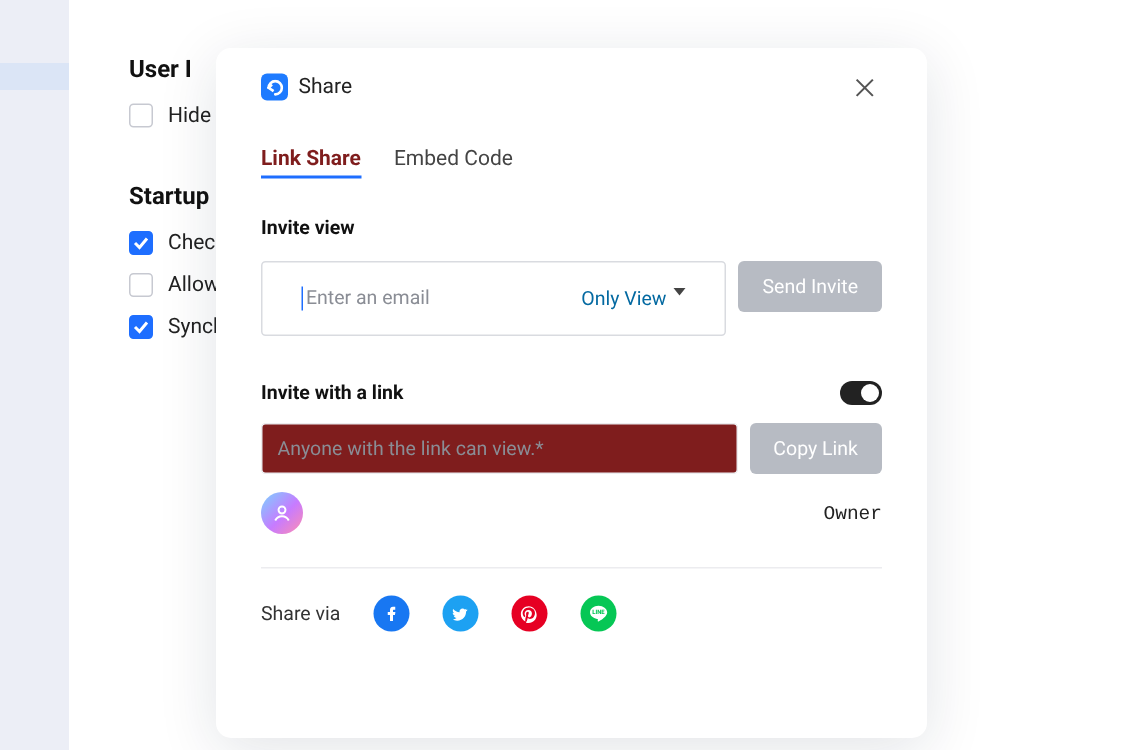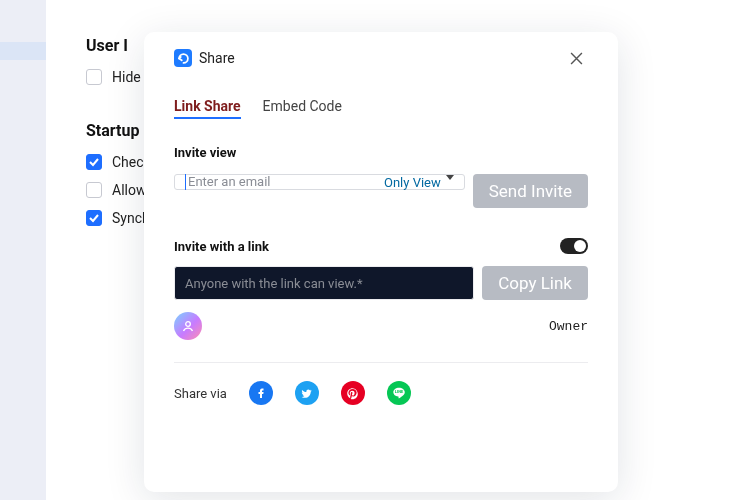--- a/index.html
+++ b/index.html
@@ -23,32 +23,32 @@
   .modal-title { font-size: 14px; color: #222; flex: 1; }
   .close-x { width: 24px; height: 24px; display: inline-flex; align-items: center; justify-content: center; color: #555; cursor: pointer; }
 
   .tabs { display: flex; gap: 22px; margin-top: 28px; }
   .tab { font-size: 14px; color: #444; padding-bottom: 3px; cursor: pointer; }
   .tab.active { color: #7f1d1d; font-weight: 700; border-bottom: 2px solid #1e6eff; }
 
   .section-label { font-size: 13px; font-weight: 700; color: #111; margin-top: 26px; }
 
   .invite-row { display: flex; gap: 8px; margin-top: 14px; }
-  .email-box { flex: 1; height: 16px; border: 1px solid #d9dbe0; border-radius: 3px; display: flex; align-items: center; padding: 0 10px; font-size: 13px; color: #8a8d95; justify-content: space-between; }
+  .email-box { flex: 1; height: 50px; border: 1px solid #d9dbe0; border-radius: 3px; display: flex; align-items: center; padding: 0 26px; font-size: 13px; color: #8a8d95; justify-content: space-between; }
   .email-ph { color: #8a8d95; }
   .cursor-bar { display:inline-block; width:1px; height:16px; background:#1e6eff; margin-right:2px; vertical-align:middle; }
   .perm { display: flex; gap: 5px; color: #0369a1; cursor: pointer; }
-  .btn-gray { height: 34px; padding: 0 16px; background: #b7bbc3; color: #fff; border: none; border-radius: 4px; font-size: 17px; cursor: pointer; }
+  .btn-gray { height: 34px; padding: 0 16px; background: #b7bbc3; color: #fff; border: none; border-radius: 4px; font-size: 13px; cursor: pointer; }
 
   .link-head { display: flex; align-items: center; justify-content: space-between; margin-top: 30px; }
   .toggle { width: 28px; height: 16px; background: #222; border-radius: 10px; position: relative; cursor: pointer; }
   .toggle::after { content: ""; position: absolute; right: 2px; top: 2px; width: 12px; height: 12px; border-radius: 50%; background: #fff; }
 
   .link-row { display: flex; gap: 8px; margin-top: 12px; }
-  .link-box { flex: 1; height: 34px; border: 1px solid #ececef; background: #0f172a; border-radius: 3px; display: flex; align-items: center; padding: 0 10px; font-size: 13px; color: #8a8d95; }
+  .link-box { flex: 1; height: 34px; border: 1px solid #ececef; background: #7f1d1d; border-radius: 3px; display: flex; align-items: center; padding: 0 10px; font-size: 13px; color: #8a8d95; }
 
   .direct-label { font-size: 13px; color: #333; margin-top: 38px; }
   .direct-row { display: flex; align-items: center; justify-content: space-between; margin-top: 12px; }
   .avatar { width: 28px; height: 28px; border-radius: 50%; background: linear-gradient(135deg,#7ad3ff 0%, #c77bff 55%, #ff8db0 100%); display: inline-flex; align-items: center; justify-content: center; }
   .role { font-size: 13px; color: #222; font-family: Liberation Mono, monospace; }
 
   .divider { height: 1px; background: #ececef; margin-top: 22px; }
 
   .share-row { display: flex; align-items: center; gap: 22px; margin-top: 18px; font-size: 13px; color: #333; }
   .social { width: 24px; height: 24px; border-radius: 50%; display: inline-flex; align-items: center; justify-content: center; cursor: pointer; }

